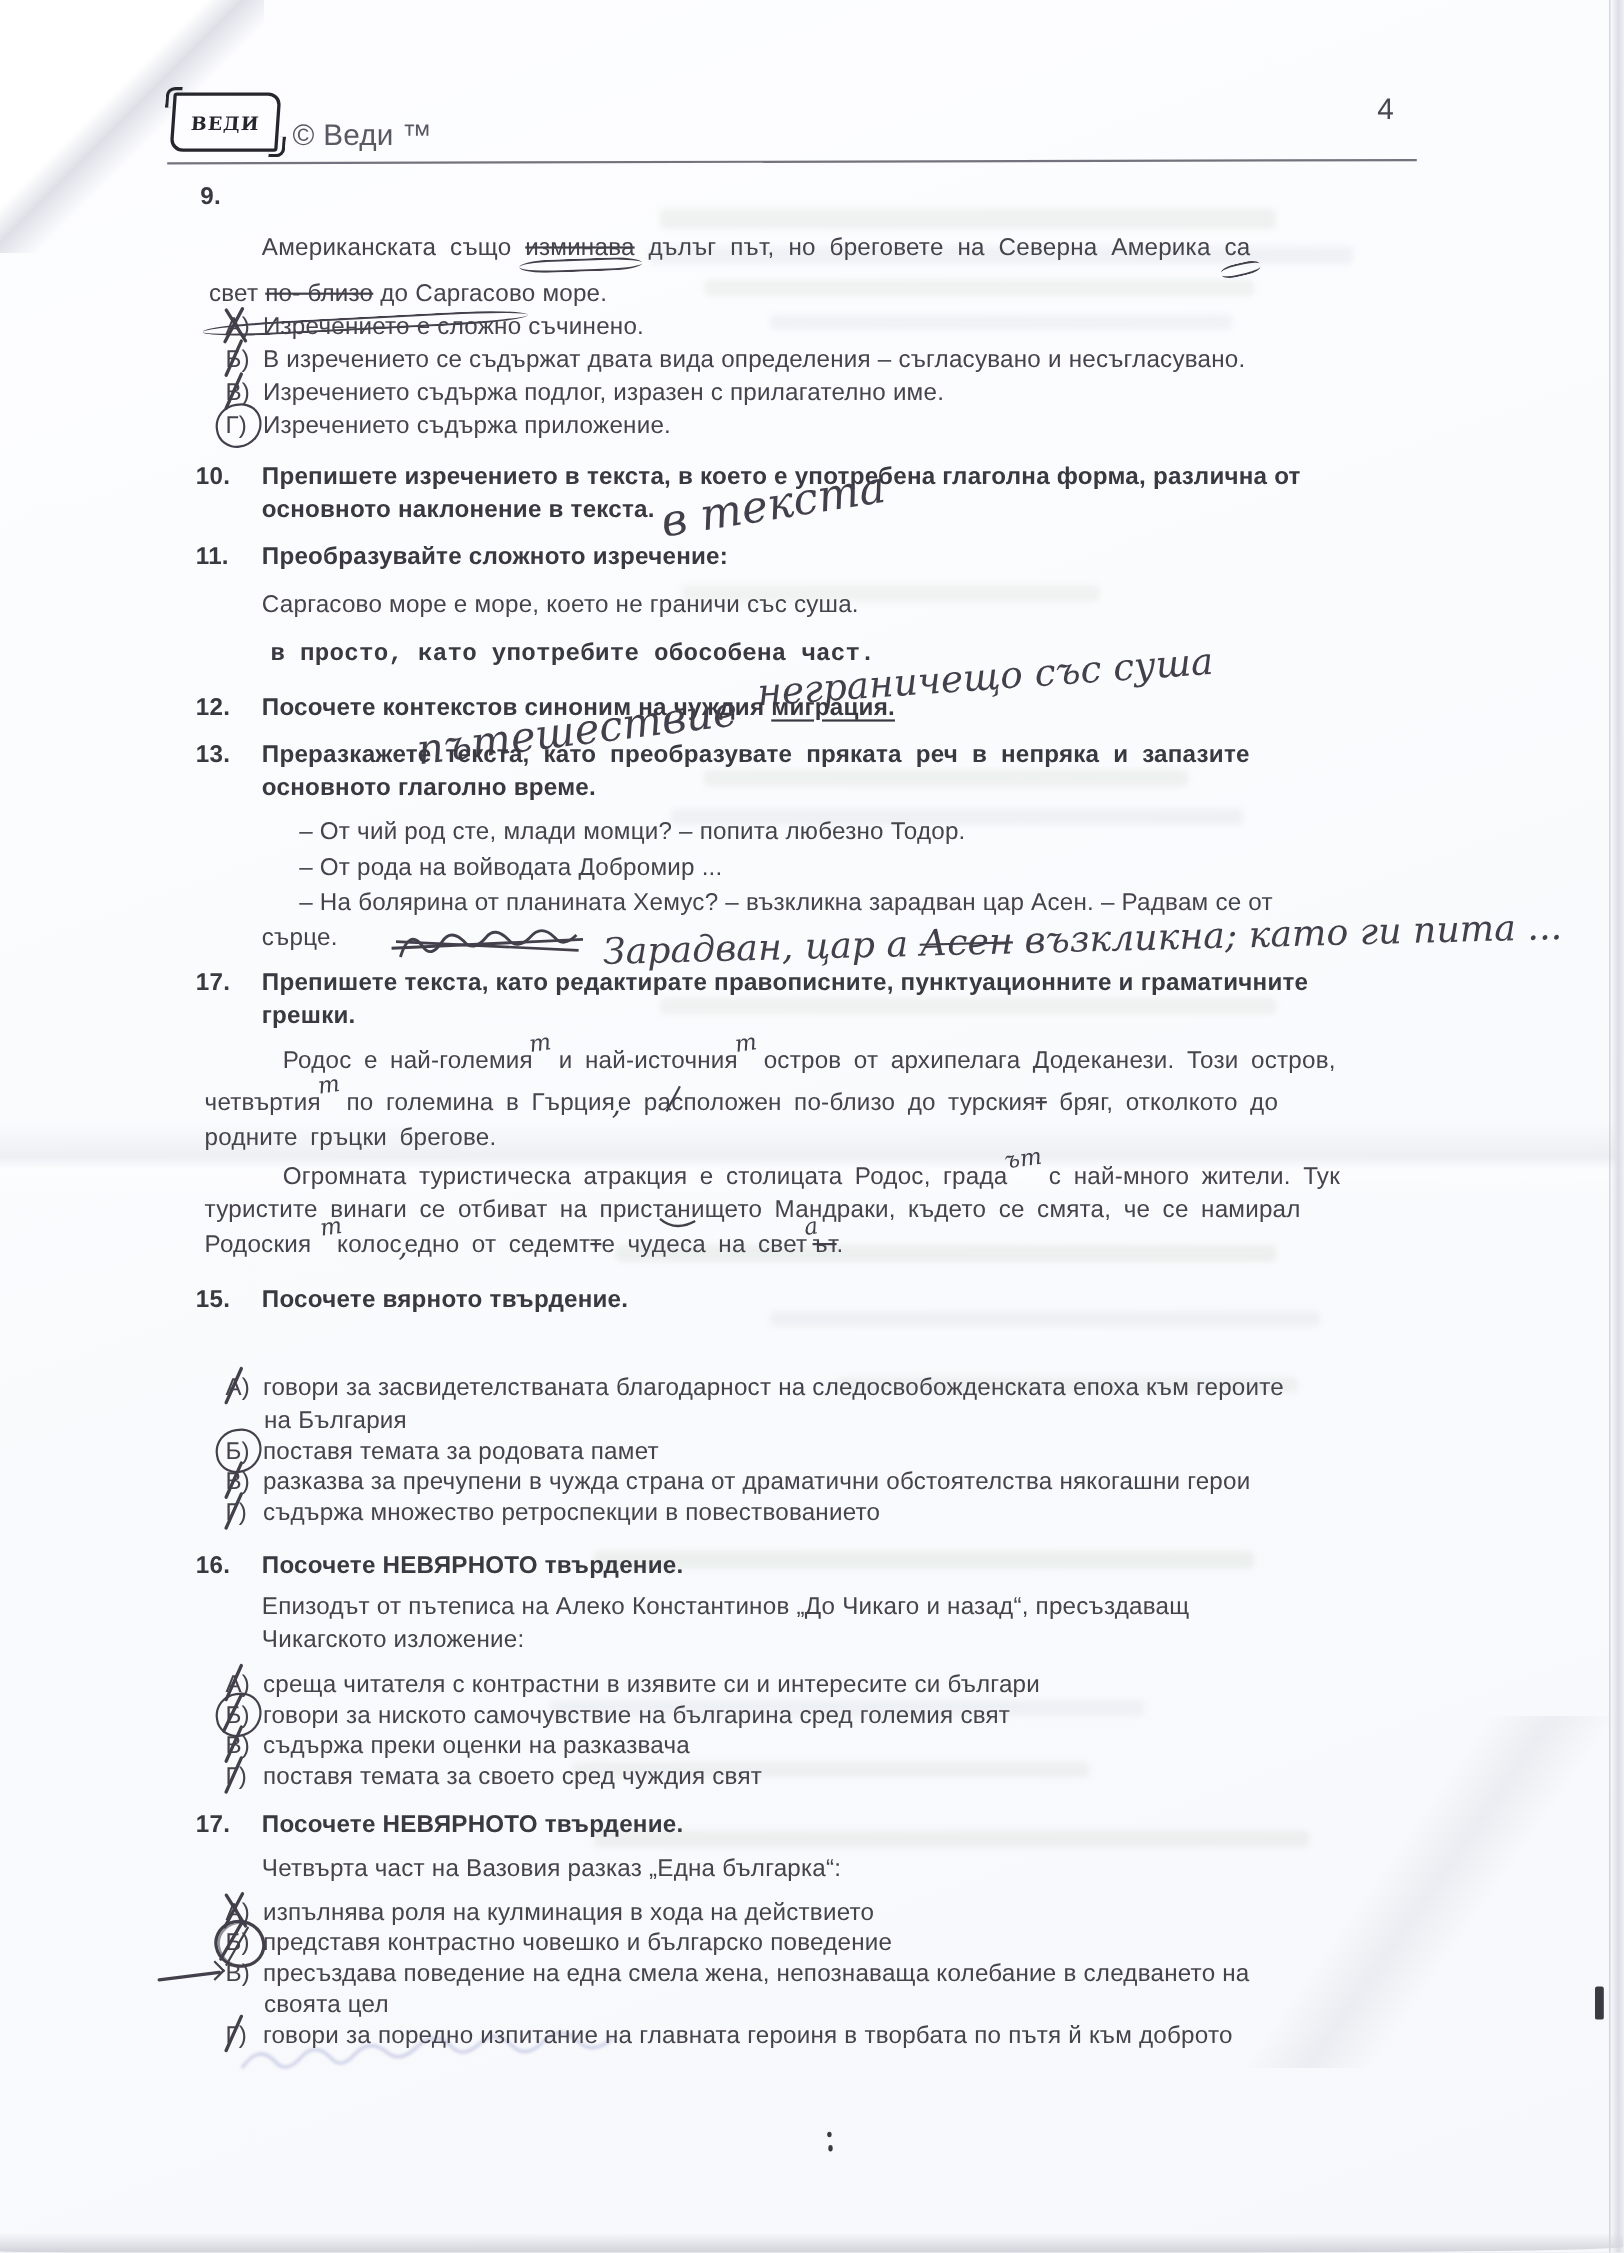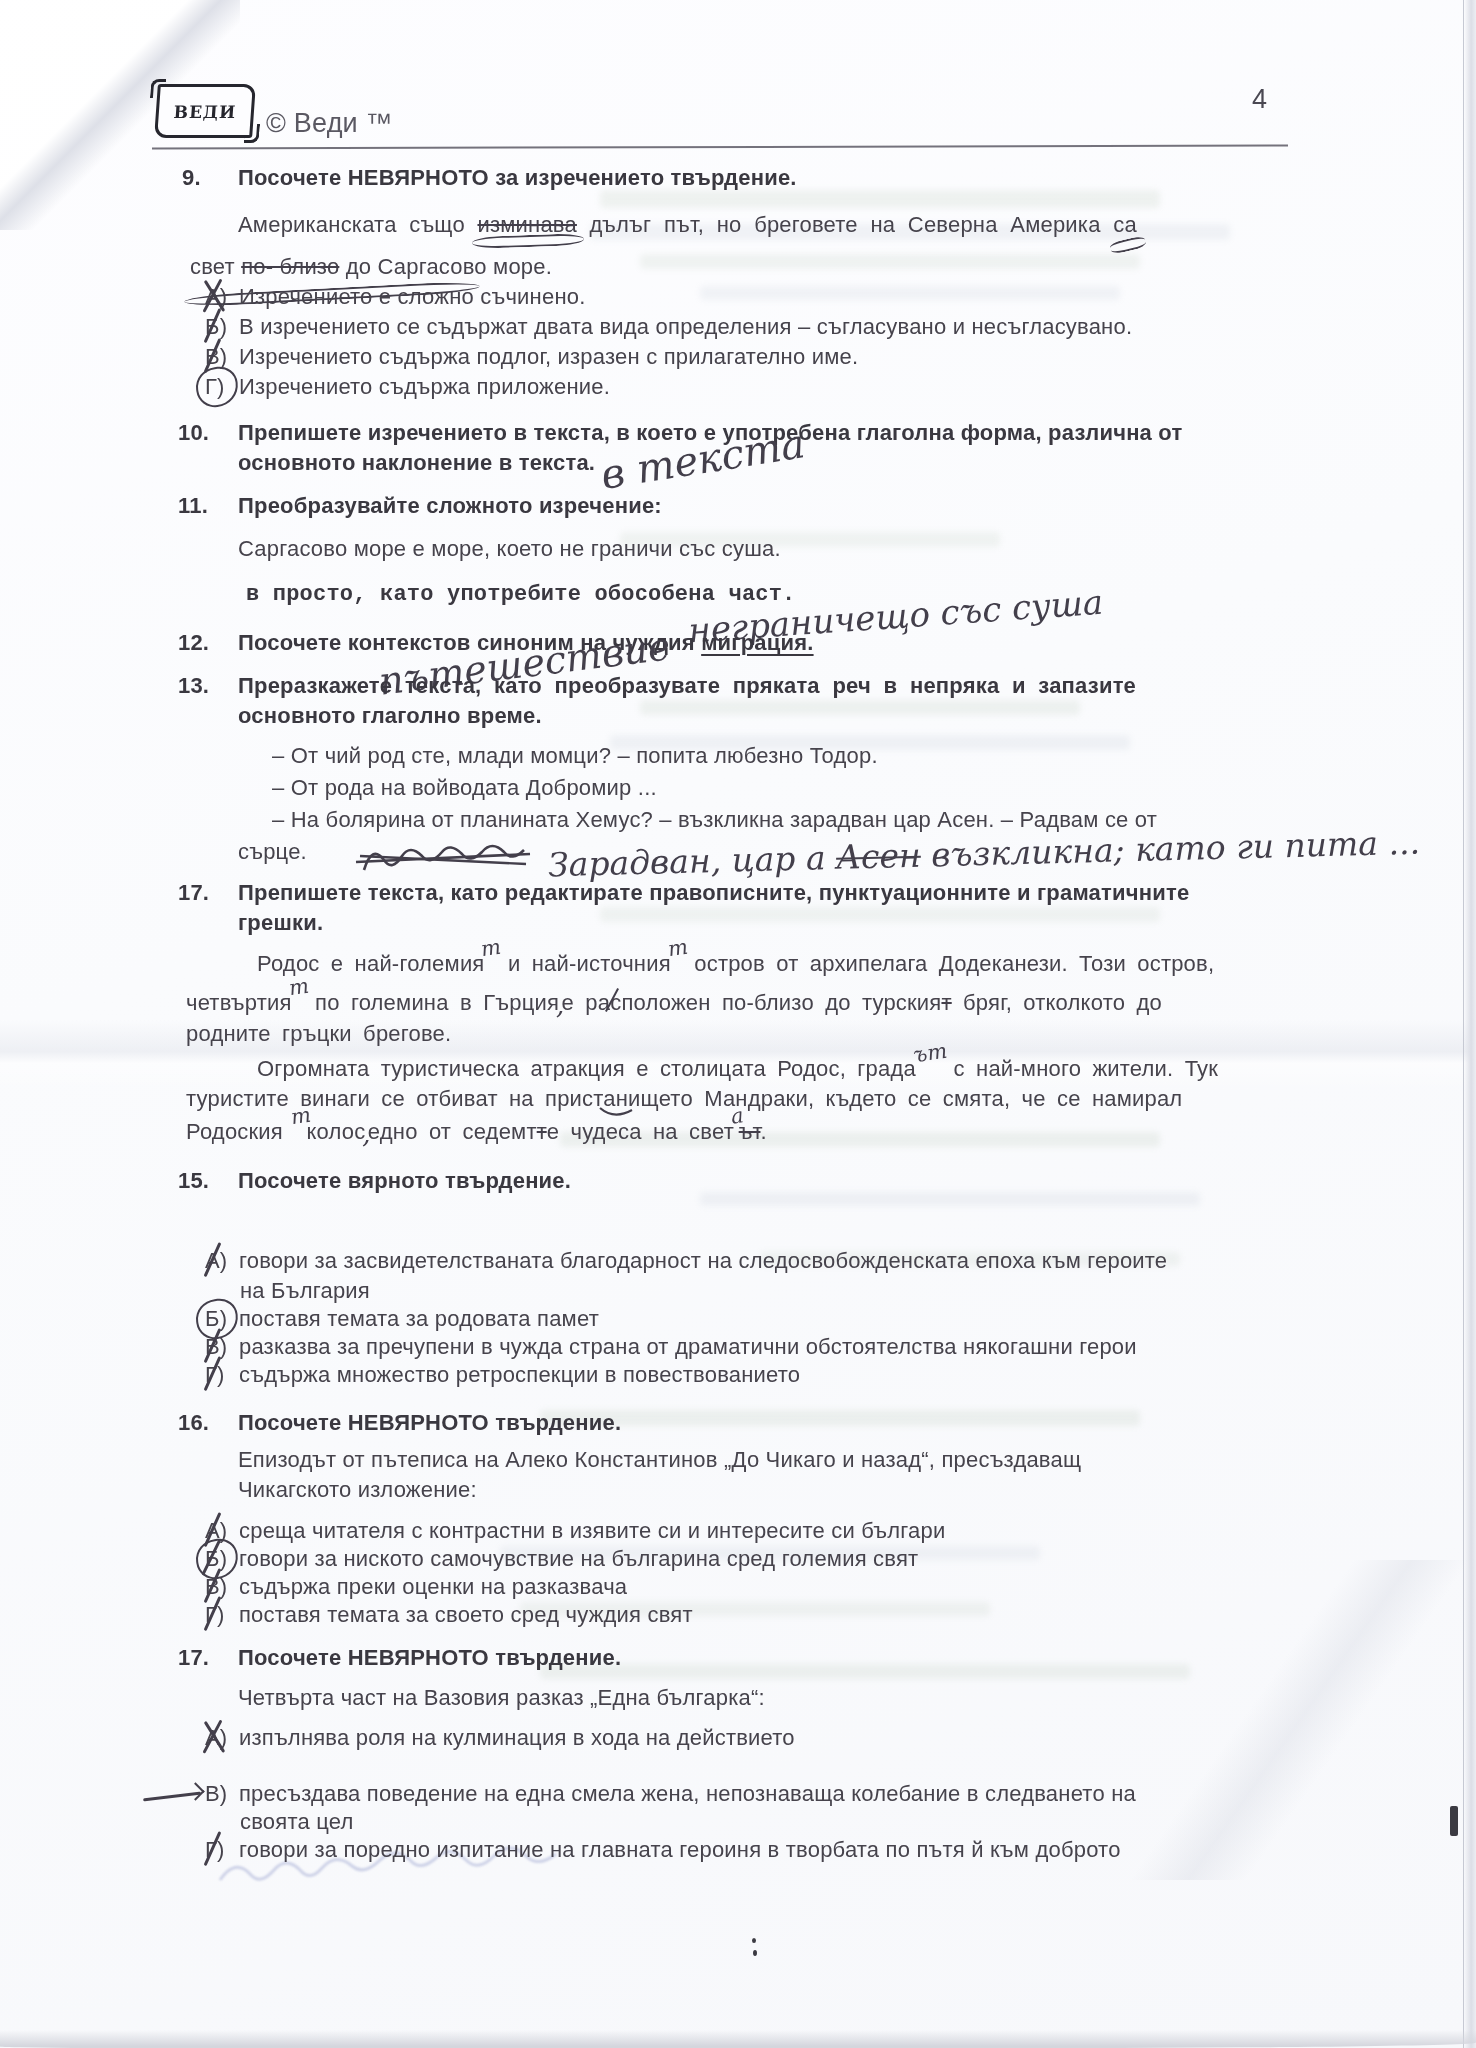--- a/index.html
+++ b/index.html
@@ -120,21 +120,20 @@
   <div class="ink-mark" style="left:753px;top:1950px;width:4px;height:6px;border-radius:50%;"></div>
 
   <div class="logo">
     <span class="logo-text">веди</span>
   </div>
   <div class="abs print" style="left:266px;top:108px;font-size:27px;color:#5a5862;">© Веди ™</div>
   <div class="abs print" style="left:1252px;top:84px;font-size:27px;color:#4a4852;">4</div>
   <div class="rule"></div>
 
   <div class="abs print bold" style="left:182px;top:165px;">9.</div>
-  <div class="abs print bold" style="left:238px;top:165px;">Посочете НЕВЯРНОТО за изречението твърдение.</div>
   <div class="abs print it" style="left:238px;top:212px;"><span>Американската  също  </span><span class="hstrike hw1">изминава</span><span>  дълъг  път,  но  бреговете  на  Северна  Америка  </span><span class="sa-ul">са</span></div>
   <div class="abs print it" style="left:190px;top:254px;"><span>свет </span><span class="hstrike">по- близо</span><span> до Саргасово море.</span></div>
   <div class="abs hw-line" style="left:184px;top:288px;width:296px;transform:rotate(-3deg);"></div>
   <div class="abs print" style="left:205px;top:284px;"><span class="opt-letter mark-cross">А)</span><span>Изречението е сложно съчинено.</span></div>
   <div class="abs print" style="left:205px;top:314px;"><span class="opt-letter mark-slash">Б)</span><span>В изречението се съдържат двата вида определения – съгласувано и несъгласувано.</span></div>
   <div class="abs print" style="left:205px;top:344px;"><span class="opt-letter mark-slash">В)</span><span>Изречението съдържа подлог, изразен с прилагателно име.</span></div>
   <div class="abs print" style="left:205px;top:374px;"><span class="opt-letter mark-circle">Г)</span><span>Изречението съдържа приложение.</span></div>
 
   <div class="abs print bold" style="left:178px;top:420px;">10.</div>
   <div class="abs print bold" style="left:238px;top:420px;">Препишете изречението в текста, в което е употребена глаголна форма, различна от</div>
@@ -192,17 +191,18 @@
   <div class="abs print it" style="left:238px;top:1477px;">Чикагското изложение:</div>
   <div class="abs print" style="left:205px;top:1518px;"><span class="opt-letter mark-slash">А)</span><span>среща читателя с контрастни в изявите си и интересите си българи</span></div>
   <div class="abs print" style="left:205px;top:1546px;"><span class="opt-letter mark-circle-slash">Б)</span><span>говори за ниското самочувствие на българина сред големия свят</span></div>
   <div class="abs print" style="left:205px;top:1574px;"><span class="opt-letter mark-slash">В)</span><span>съдържа преки оценки на разказвача</span></div>
   <div class="abs print" style="left:205px;top:1602px;"><span class="opt-letter mark-slash">Г)</span><span>поставя темата за своето сред чуждия свят</span></div>
 
   <div class="abs print bold" style="left:178px;top:1645px;">17.</div>
   <div class="abs print bold" style="left:238px;top:1645px;">Посочете НЕВЯРНОТО твърдение.</div>
   <div class="abs print it" style="left:238px;top:1685px;">Четвърта част на Вазовия разказ „Една българка“:</div>
   <div class="abs print" style="left:205px;top:1725px;"><span class="opt-letter mark-cross">А)</span><span>изпълнява роля на кулминация в хода на действието</span></div>
+  <div class="abs print" style="left:205px;top:1753px;"><span class="opt-letter mark-scribble">Б)</span><span>представя контрастно човешко и българско поведение</span></div>
   <div class="abs print" style="left:205px;top:1781px;"><span class="opt-letter mark-arrow">В)</span><span>пресъздава поведение на една смела жена, непознаваща колебание в следването на</span></div>
   <div class="abs print" style="left:240px;top:1809px;">своята цел</div>
   <div class="abs print" style="left:205px;top:1837px;"><span class="opt-letter mark-slash">Г)</span><span>говори за поредно изпитание на главната героиня в творбата по пътя й към доброто</span></div>
 
 </div>
 
 </body></html>

